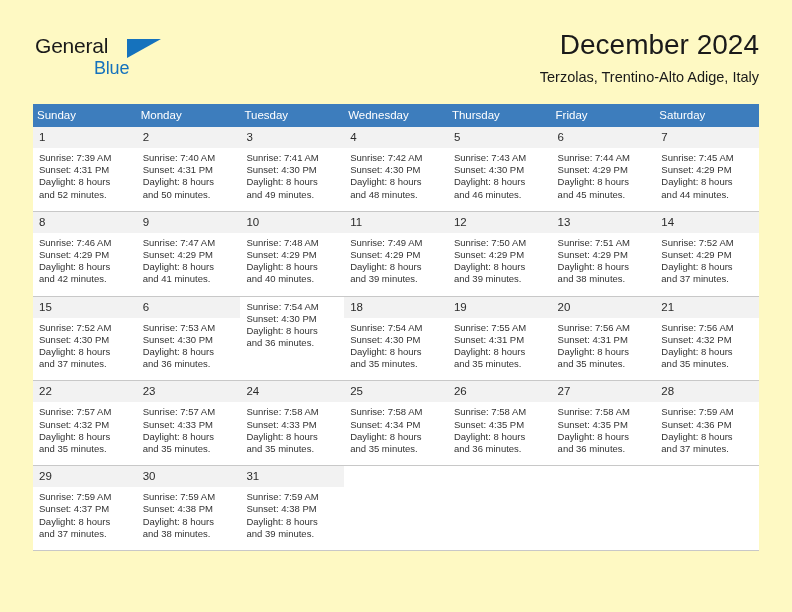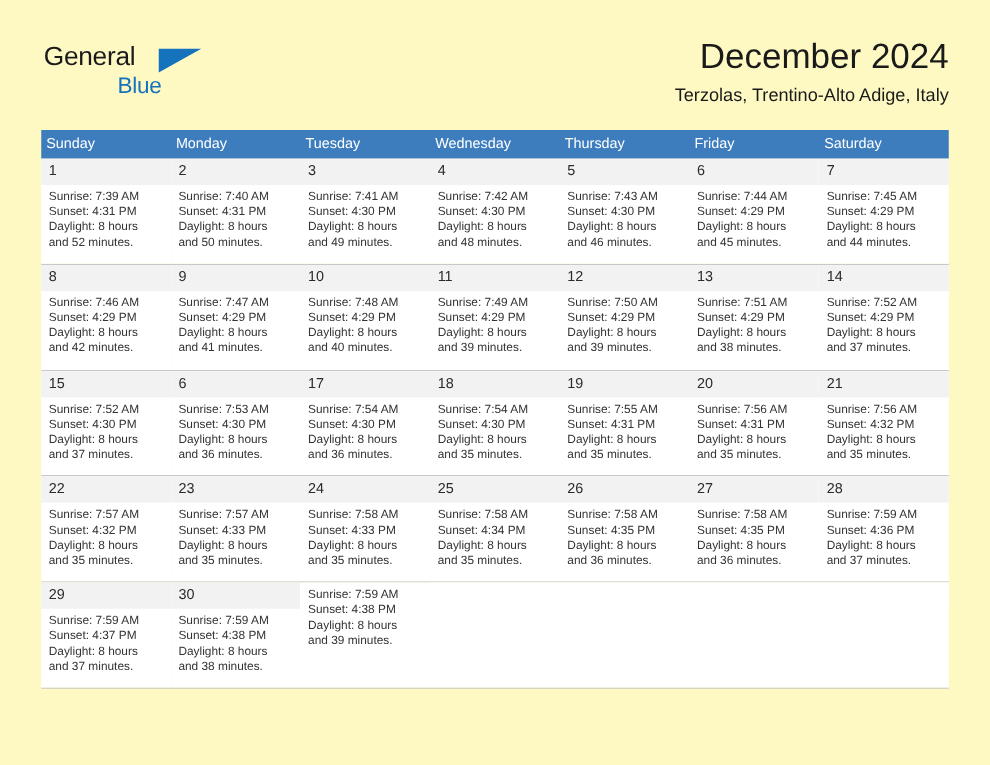--- a/index.html
+++ b/index.html
@@ -313,21 +313,20 @@
       <div class="daycell">
         <div class="daynum">6</div>
         <div class="info">
           <div>Sunrise: 7:53 AM</div>
           <div>Sunset: 4:30 PM</div>
           <div>Daylight: 8 hours</div>
           <div>and 36 minutes.</div>
         </div>
       </div>
       <div class="daycell">
-        <div class="daynum">17</div>
         <div class="info">
           <div>Sunrise: 7:54 AM</div>
           <div>Sunset: 4:30 PM</div>
           <div>Daylight: 8 hours</div>
           <div>and 36 minutes.</div>
         </div>
       </div>
       <div class="daycell">
         <div class="daynum">18</div>
         <div class="info">
@@ -445,20 +444,21 @@
       <div class="daycell">
         <div class="daynum">30</div>
         <div class="info">
           <div>Sunrise: 7:59 AM</div>
           <div>Sunset: 4:38 PM</div>
           <div>Daylight: 8 hours</div>
           <div>and 38 minutes.</div>
         </div>
       </div>
       <div class="daycell">
+        <div class="daynum">31</div>
         <div class="info">
           <div>Sunrise: 7:59 AM</div>
           <div>Sunset: 4:38 PM</div>
           <div>Daylight: 8 hours</div>
           <div>and 39 minutes.</div>
         </div>
       </div>
       <div class="daycell empty">
         <div class="daynum"></div>
         <div class="info"></div>

